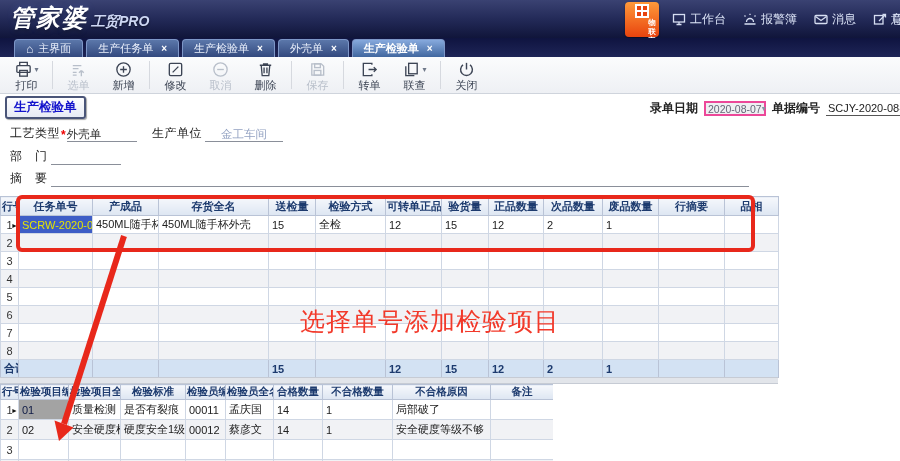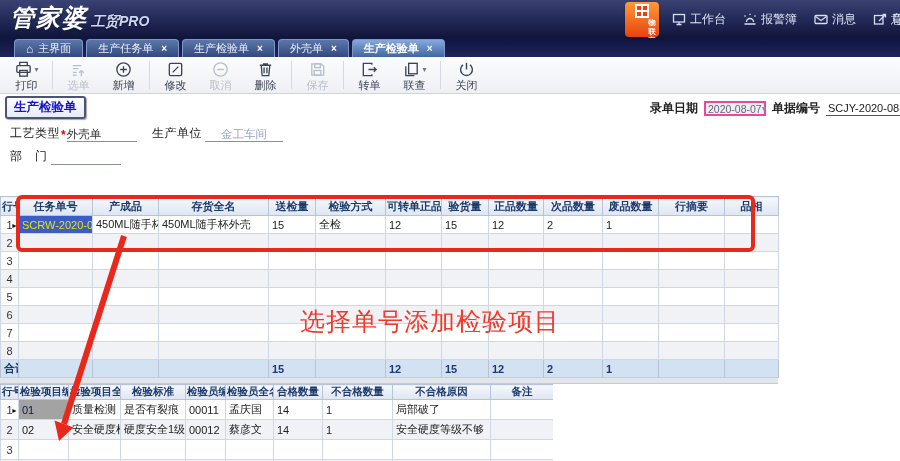--- a/index.html
+++ b/index.html
@@ -279,20 +279,24 @@
       <span class="fline"><span class="fval dark">外壳单</span></span>
   </div>
   <div class="field f2">
     <span class="flabel">生产单位</span>
       <span class="fline"><span class="fval muted">金工车间</span></span>
   </div>
   <div class="field f4">
     <span class="flabel">部　门</span>
       <span class="fline"><span class="fval dark"></span></span>
   </div>
+  <div class="field f6">
+    <span class="flabel">摘　要</span>
+      <span class="fline"><span class="fval dark"></span></span>
+  </div>
 
   <div class="grid main-grid" id="mainGrid">
       <table style="width: 778px;">
         <colgroup>
           <col style="width: 18px;">
           <col style="width: 74px;">
           <col style="width: 66px;">
           <col style="width: 110px;">
           <col style="width: 47px;">
           <col style="width: 70px;">

